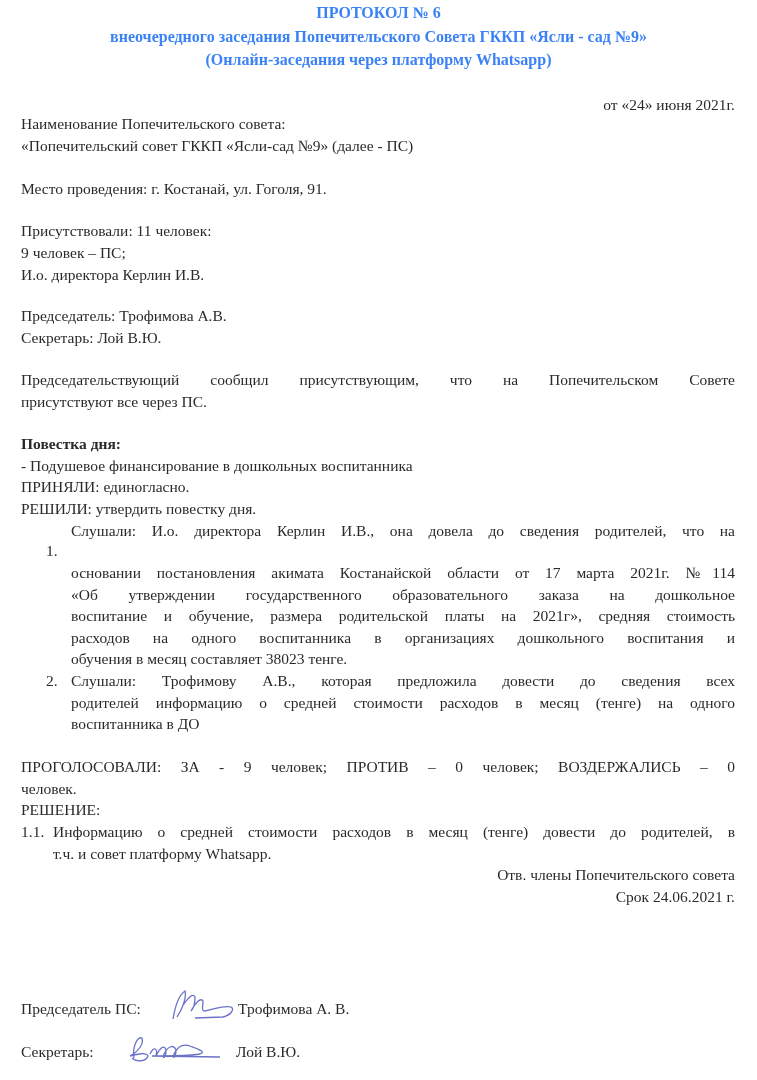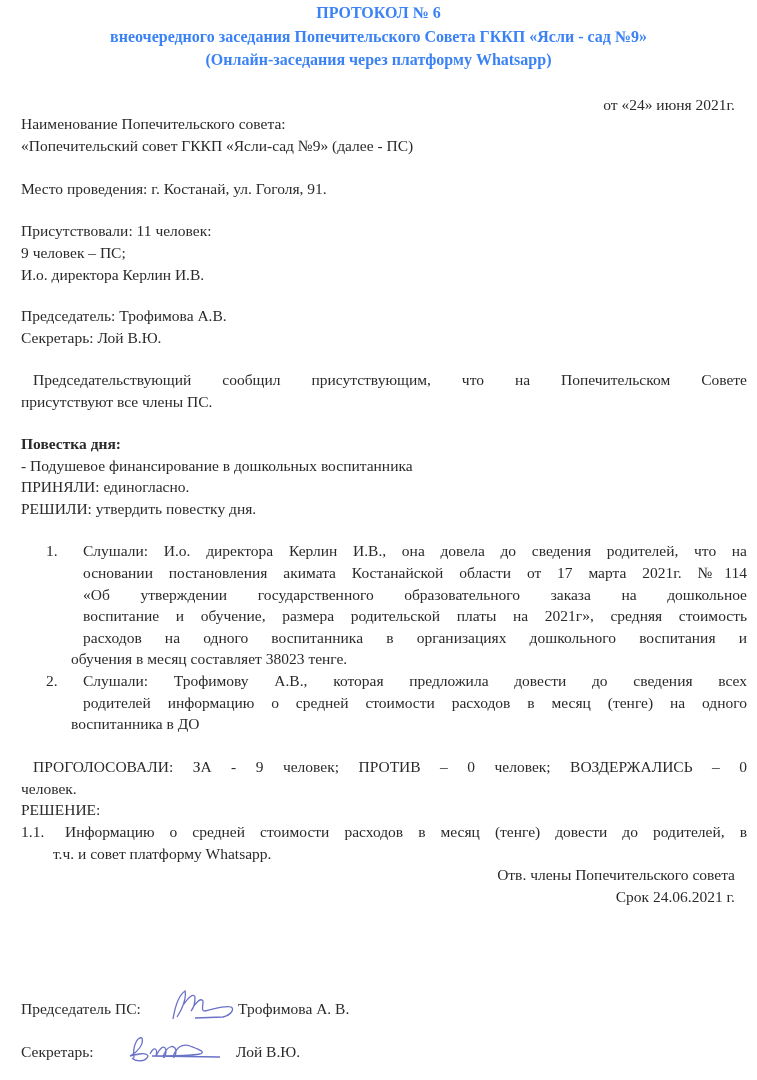--- a/index.html
+++ b/index.html
@@ -6,21 +6,21 @@
   body {
     width: 757px; height: 1080px; position: relative; overflow: hidden;
     font-family: "Liberation Serif", serif; color: #2a2a2a; font-size: 15.5px;
   }
   .abs { position: absolute; white-space: nowrap; }
   .center { left: 0; width: 757px; text-align: center; }
   .title { font-weight: bold; font-size: 16px; color: #3b82f6; }
   .right { right: 22px; text-align: right; }
   .l { left: 21px; }
   .bold { font-weight: bold; }
-  .just-full { text-align: justify; text-align-last: justify; white-space: normal; margin-left: 12px; }
+  .just-full { text-align: justify; text-align-last: justify; white-space: normal; }
   .item { left: 71px; width: 664px; }
   .sig-svg { position: absolute; }
 </style>
 </head>
 <body>
 
 <div class="abs center title" style="top:4px;">ПРОТОКОЛ № 6</div>
 <div class="abs center title" style="top:28px;">внеочередного заседания Попечительского Совета ГККП «Ясли - сад №9»</div>
 <div class="abs center title" style="top:51px;">(Онлайн-заседания через платформу Whatsapp)</div>
 <div class="abs right" style="top:96px;">от «24» июня  2021г.</div>
@@ -31,29 +31,29 @@
 <div class="abs l" style="top:180px;">Место проведения: г. Костанай, ул. Гоголя,  91.</div>
 
 <div class="abs l" style="top:222px;">Присутствовали: 11 человек:</div>
 <div class="abs l" style="top:244px;">9 человек – ПС;</div>
 <div class="abs l" style="top:266px;">И.о.  директора Керлин И.В.</div>
 
 <div class="abs l" style="top:307px;">Председатель:  Трофимова А.В.</div>
 <div class="abs l" style="top:329px;">Секретарь: Лой В.Ю.</div>
 
 <div class="abs l just-full" style="top:371px; width:714px;">Председательствующий сообщил присутствующим, что на Попечительском Совете</div>
-<div class="abs l" style="top:393px;">присутствуют все члены ПС.</div>
+<div class="abs l" style="top:393px;">присутствуют все через ПС.</div>
 
 <div class="abs l bold" style="top:435px;">Повестка дня:</div>
 <div class="abs l" style="top:457px;">- Подушевое финансирование в дошкольных воспитанника</div>
 <div class="abs l" style="top:478px;text-align:center;">ПРИНЯЛИ: единогласно.</div>
 <div class="abs l" style="top:500px;">РЕШИЛИ: утвердить повестку дня.</div>
 
 <div class="abs" style="left:46px; top:542px;">1.</div>
-<div class="abs item just-full" style="top:542px;">Слушали: И.о. директора Керлин И.В., она  довела до сведения родителей, что на</div>
+<div class="abs item just-full" style="top:522px;">Слушали: И.о. директора Керлин И.В., она  довела до сведения родителей, что на</div>
 <div class="abs item just-full" style="top:564px;">основании постановления акимата Костанайской области от 17 марта  2021г. №114</div>
 <div class="abs item just-full" style="top:586px;">«Об утверждении государственного образовательного заказа на дошкольное</div>
 <div class="abs item just-full" style="top:607px;">воспитание и обучение, размера родительской платы на 2021г», средняя стоимость</div>
 <div class="abs item just-full" style="top:629px;">расходов на одного воспитанника в организациях дошкольного воспитания и</div>
 <div class="abs item" style="top:650px;">обучения в месяц составляет 38023 тенге.</div>
 
 <div class="abs" style="left:46px; top:672px;">2.</div>
 <div class="abs item just-full" style="top:672px;">Слушали: Трофимову А.В., которая предложила довести до сведения всех</div>
 <div class="abs item just-full" style="top:694px;">родителей информацию о средней стоимости  расходов  в месяц (тенге) на одного</div>
 <div class="abs item" style="top:715px;">воспитанника в ДО</div>

